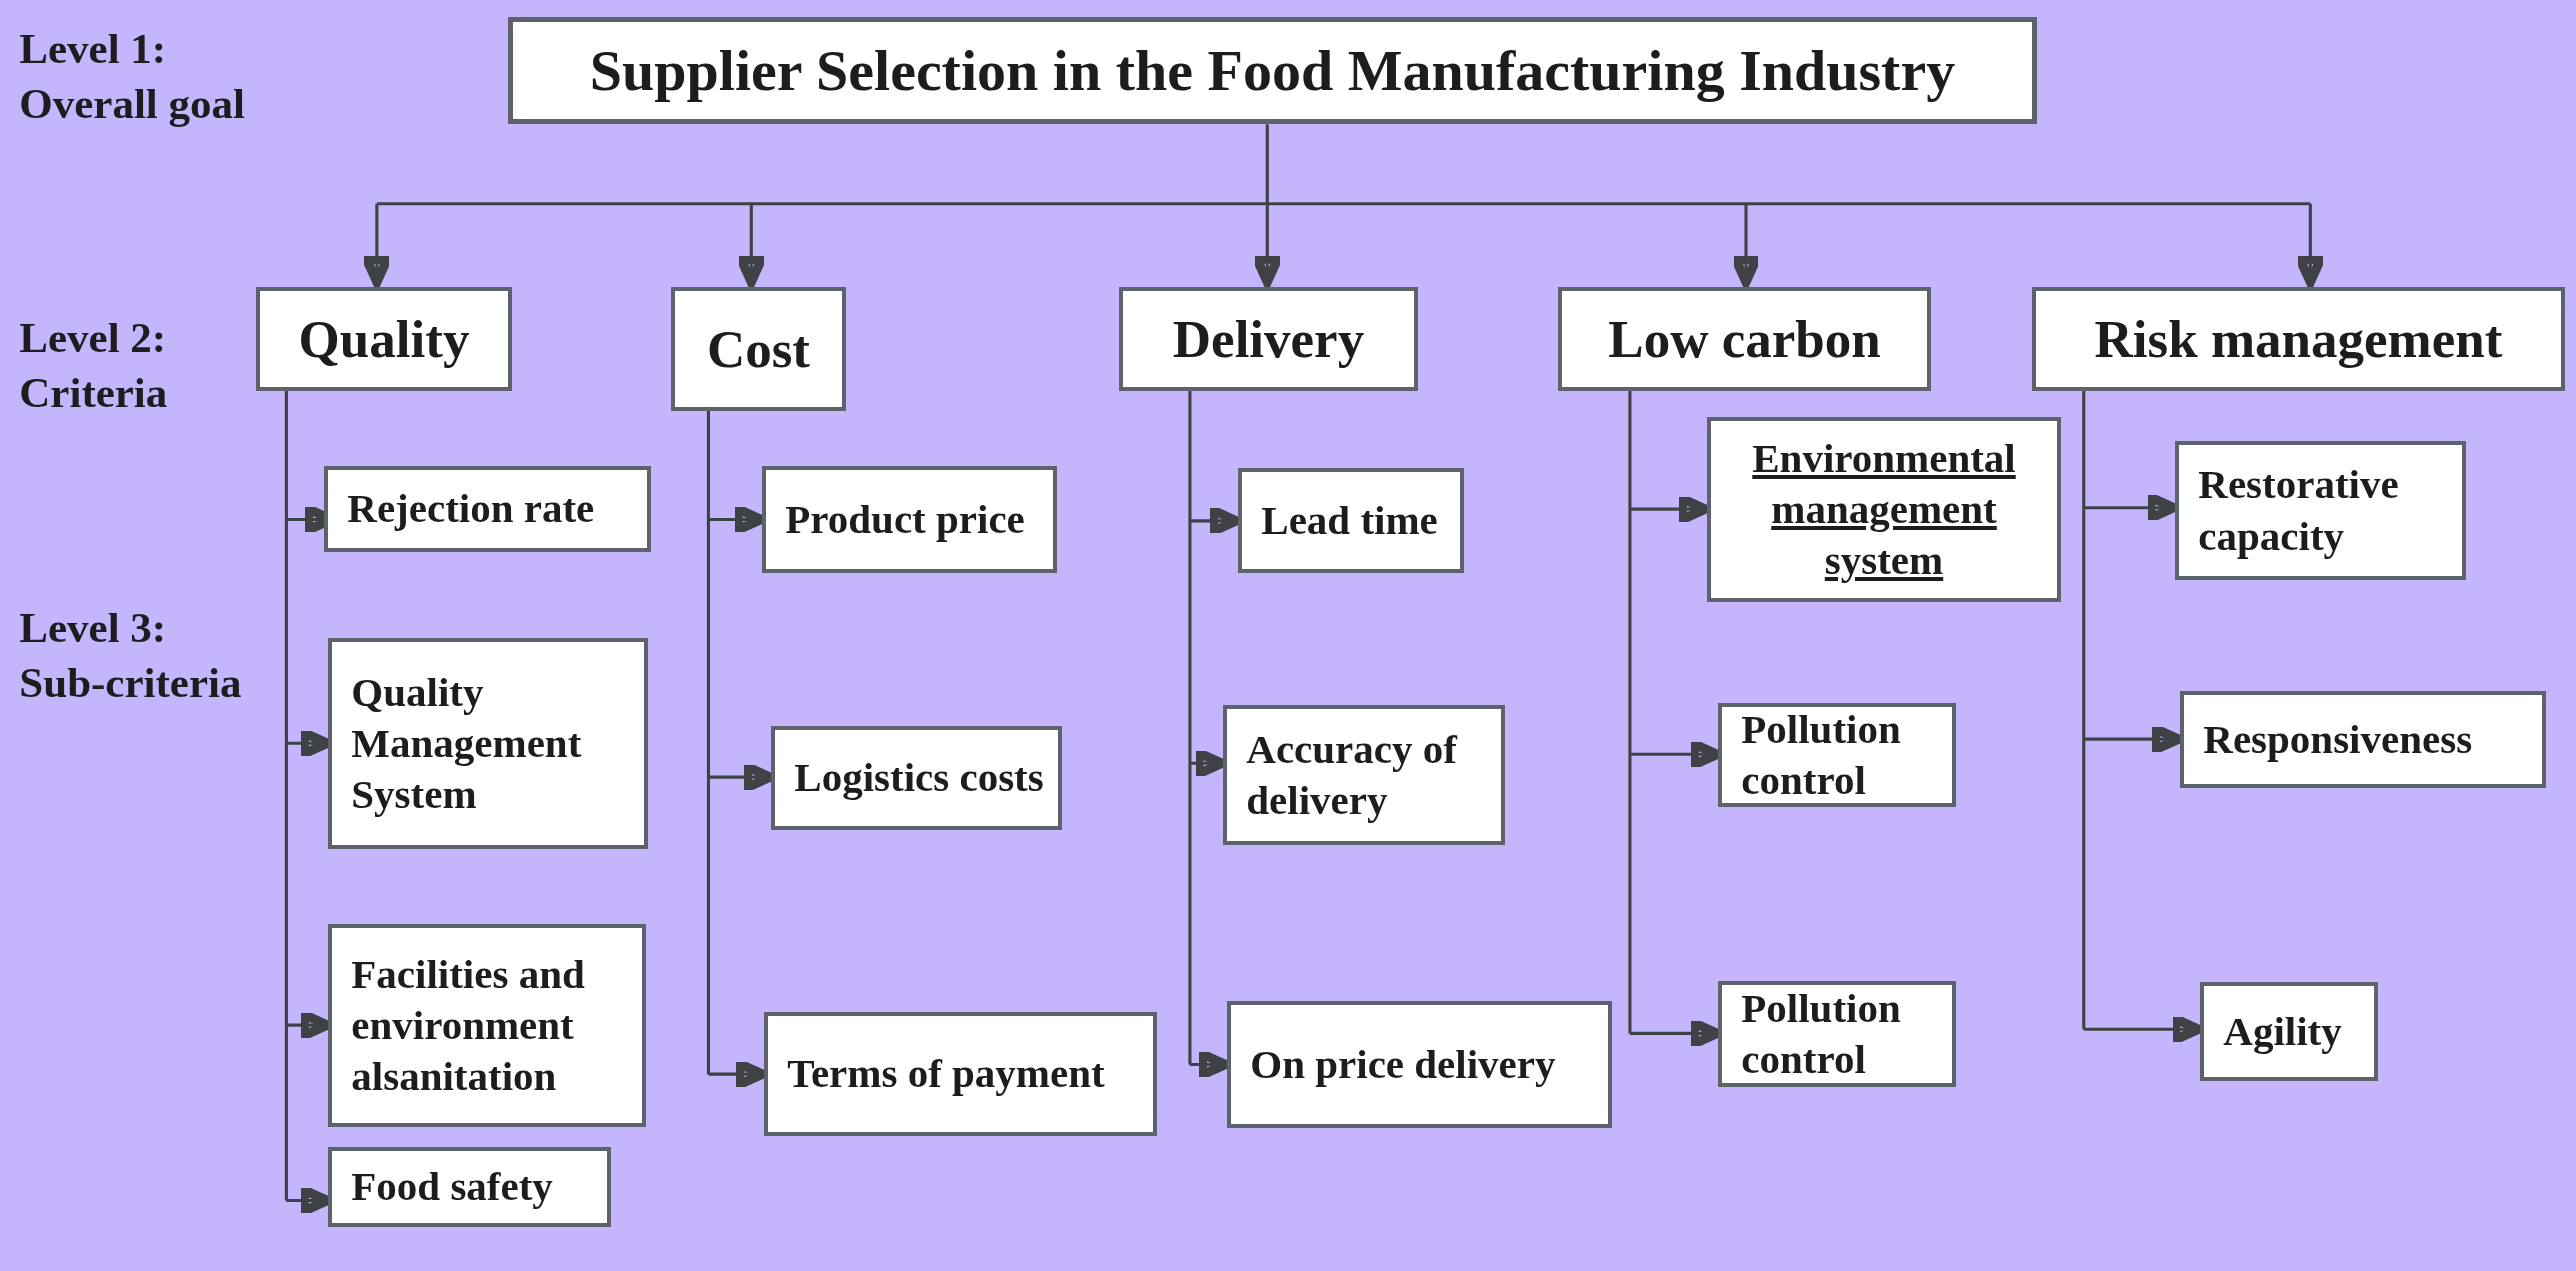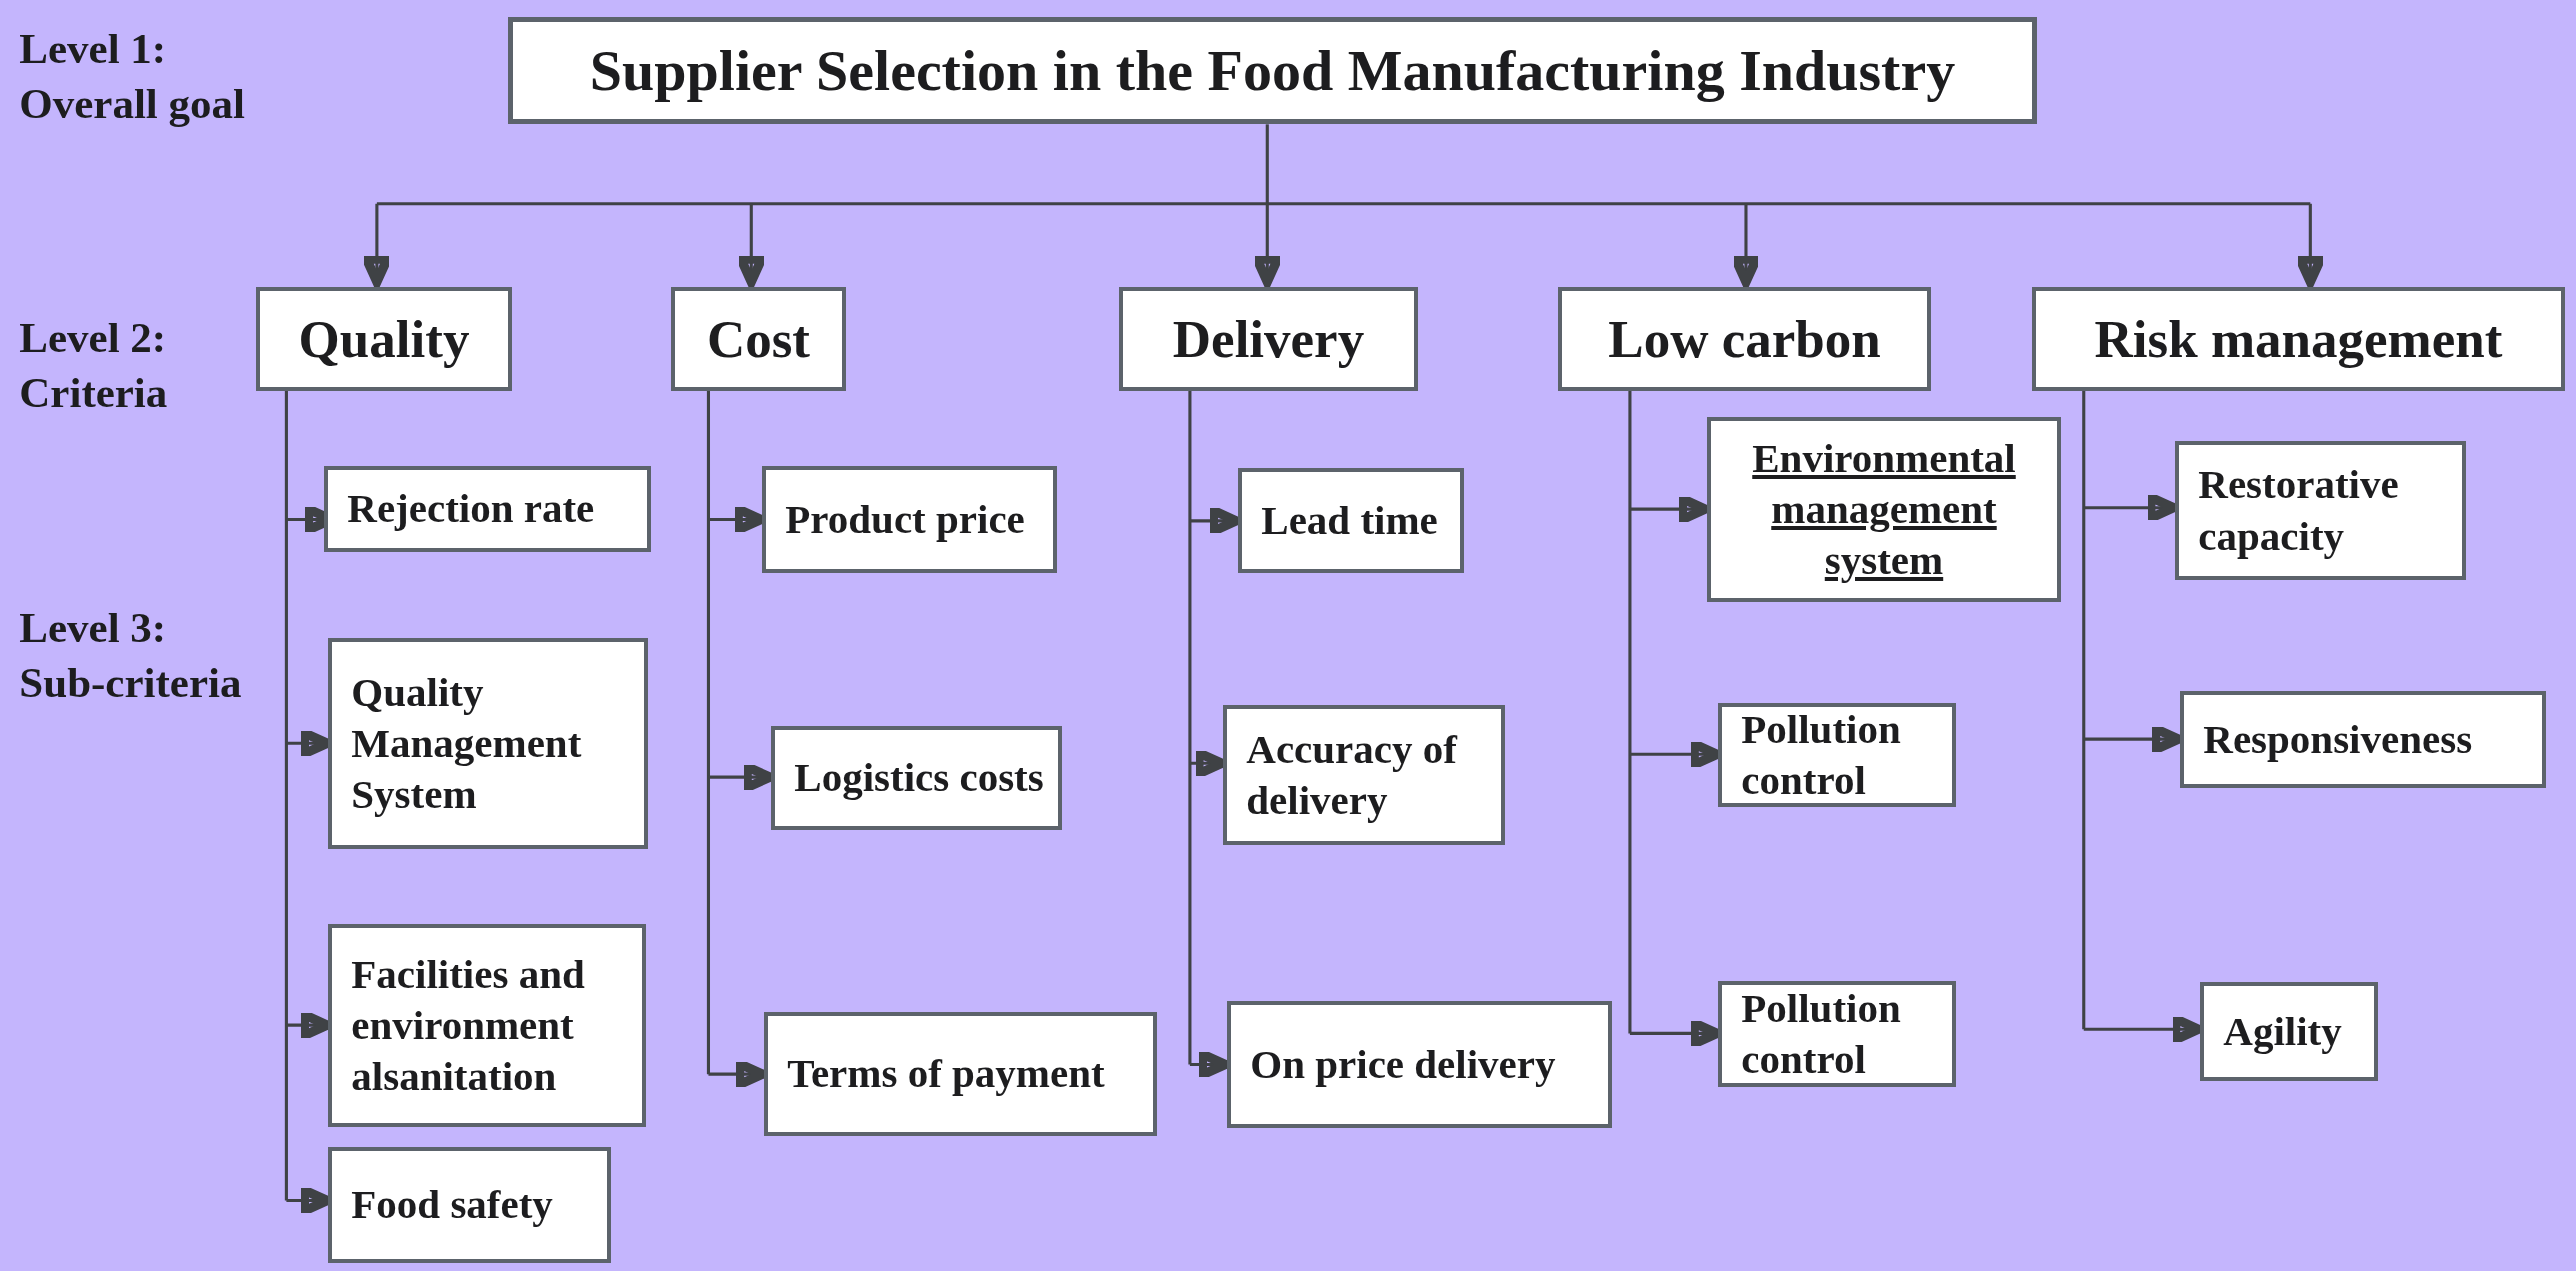--- a/index.html
+++ b/index.html
@@ -108,33 +108,33 @@
   <div class="side-label" style="left:19.3px;top:21px">Level 1:
 Overall goal</div>
   <div class="side-label" style="left:19.3px;top:310px">Level 2:
 Criteria</div>
   <div class="side-label" style="left:19.3px;top:600px">Level 3:
 Sub-criteria</div>
 
   <div class="box goal" style="left:508px;top:17.3px;width:1529px;height:107px">Supplier Selection in the Food Manufacturing Industry</div>
 
   <div class="box crit" style="left:256px;top:287px;width:256px;height:104px">Quality</div>
-  <div class="box crit" style="left:671px;top:287px;width:175px;height:104px">Cost</div>
+  <div class="box crit" style="left:671px;top:287px;width:175px;height:124px">Cost</div>
   <div class="box crit" style="left:1119px;top:287px;width:299px;height:104px">Delivery</div>
   <div class="box crit" style="left:1558px;top:287px;width:373px;height:104px">Low carbon</div>
   <div class="box crit" style="left:2032px;top:287px;width:533px;height:104px">Risk management</div>
 
   <div class="box sub" style="left:324px;top:466px;width:327px;height:86px">Rejection rate</div>
   <div class="box sub" style="left:328px;top:638px;width:320px;height:211px">Quality
 Management
 System</div>
   <div class="box sub" style="left:328px;top:924px;width:318px;height:203px">Facilities and
 environment
 alsanitation</div>
-  <div class="box sub" style="left:328px;top:1147px;width:283px;height:116px">Food safety</div>
+  <div class="box sub" style="left:328px;top:1147px;width:283px;height:80px">Food safety</div>
 
   <div class="box sub" style="left:762px;top:466px;width:295px;height:107px">Product price</div>
   <div class="box sub" style="left:771px;top:726px;width:291px;height:104px">Logistics costs</div>
   <div class="box sub" style="left:764px;top:1012px;width:393px;height:124px">Terms of payment</div>
 
   <div class="box sub" style="left:1238px;top:468px;width:226px;height:105px">Lead time</div>
   <div class="box sub" style="left:1223px;top:705px;width:282px;height:140px">Accuracy of
 delivery</div>
   <div class="box sub" style="left:1227px;top:1001px;width:385px;height:127px">On price delivery</div>
 

